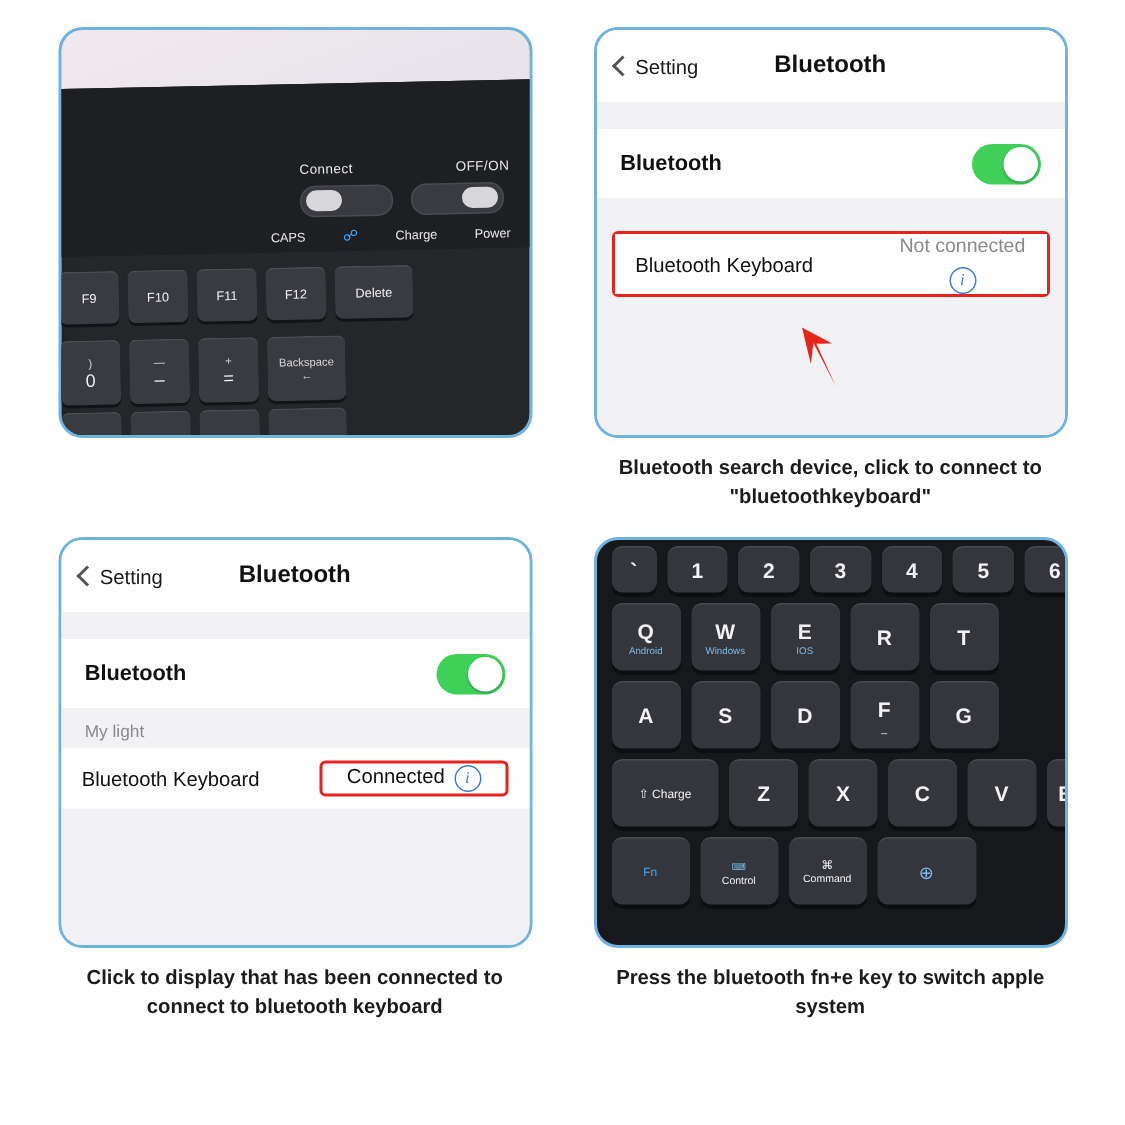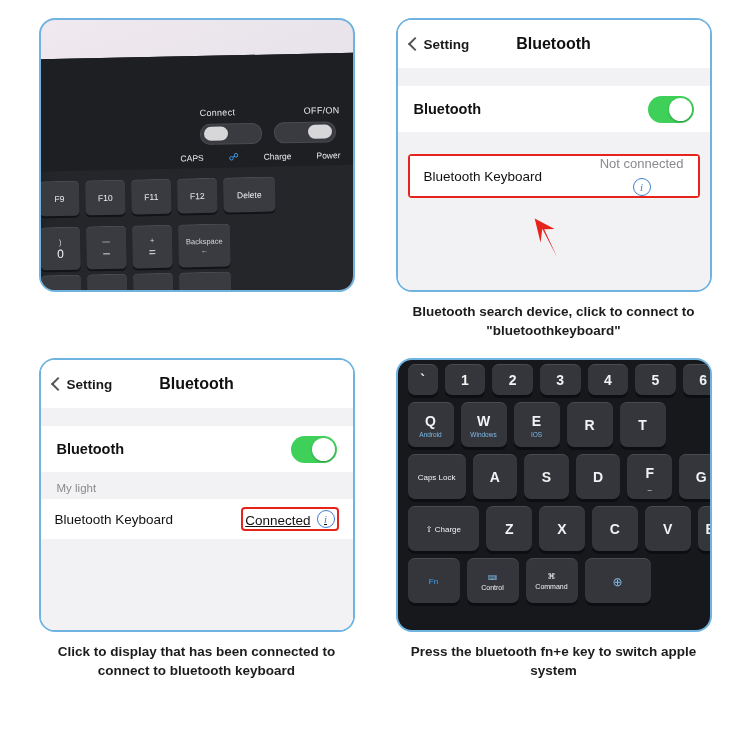--- a/index.html
+++ b/index.html
@@ -168,21 +168,21 @@
     background: #ffffff;
   }
   .ios-back {
     position: absolute;
     left: 12px;
     display: flex;
     align-items: center;
     gap: 4px;
     color: #1a1a1a;
     font-size: 13.5px;
-    font-weight: bold;
+    font-weight: normal;
   }
   .chev {
     width: 8px;
     height: 8px;
     border-left: 2px solid #555;
     border-bottom: 2px solid #555;
     transform: rotate(45deg);
     display: inline-block;
   }
   .ios-title {
@@ -270,25 +270,24 @@
   .redbox {
     border: 2.2px solid #e8231c;
     border-radius: 4px;
   }
   .redbox-full {
     margin: 22px 10px 0;
   }
   .redbox-sm {
     border: 2.2px solid #e8231c;
     border-radius: 4px;
-    padding: 1px 2px;
-    display: flex;
-    align-items: flex-end;
+    padding: 1px 16px;
+    display: flex;
+    align-items: flex-start;
     gap: 6px;
-    text-decoration: underline;
   }
   .arrow {
     position: absolute;
     left: 128px;
     top: 196px;
     width: 44px;
     height: 44px;
   }
 
   
@@ -506,23 +505,20 @@
             </div>
             <div class="k2" style="width:46px;height:44px">
               <span class="main">R</span>
             </div>
             <div class="k2" style="width:46px;height:44px">
               <span class="main">T</span>
             </div>
           </div>
 
           <div class="k2row">
-            <div class="k2" style="width:60px;height:44px">
-              <span class="lbl">Caps Lock</span>
-            </div>
             <div class="k2" style="width:46px;height:44px">
                 <span class="main">A</span>
               </div>
             <div class="k2" style="width:46px;height:44px">
                 <span class="main">S</span>
               </div>
             <div class="k2" style="width:46px;height:44px">
                 <span class="main">D</span>
               </div>
             <div class="k2" style="width:46px;height:44px">

